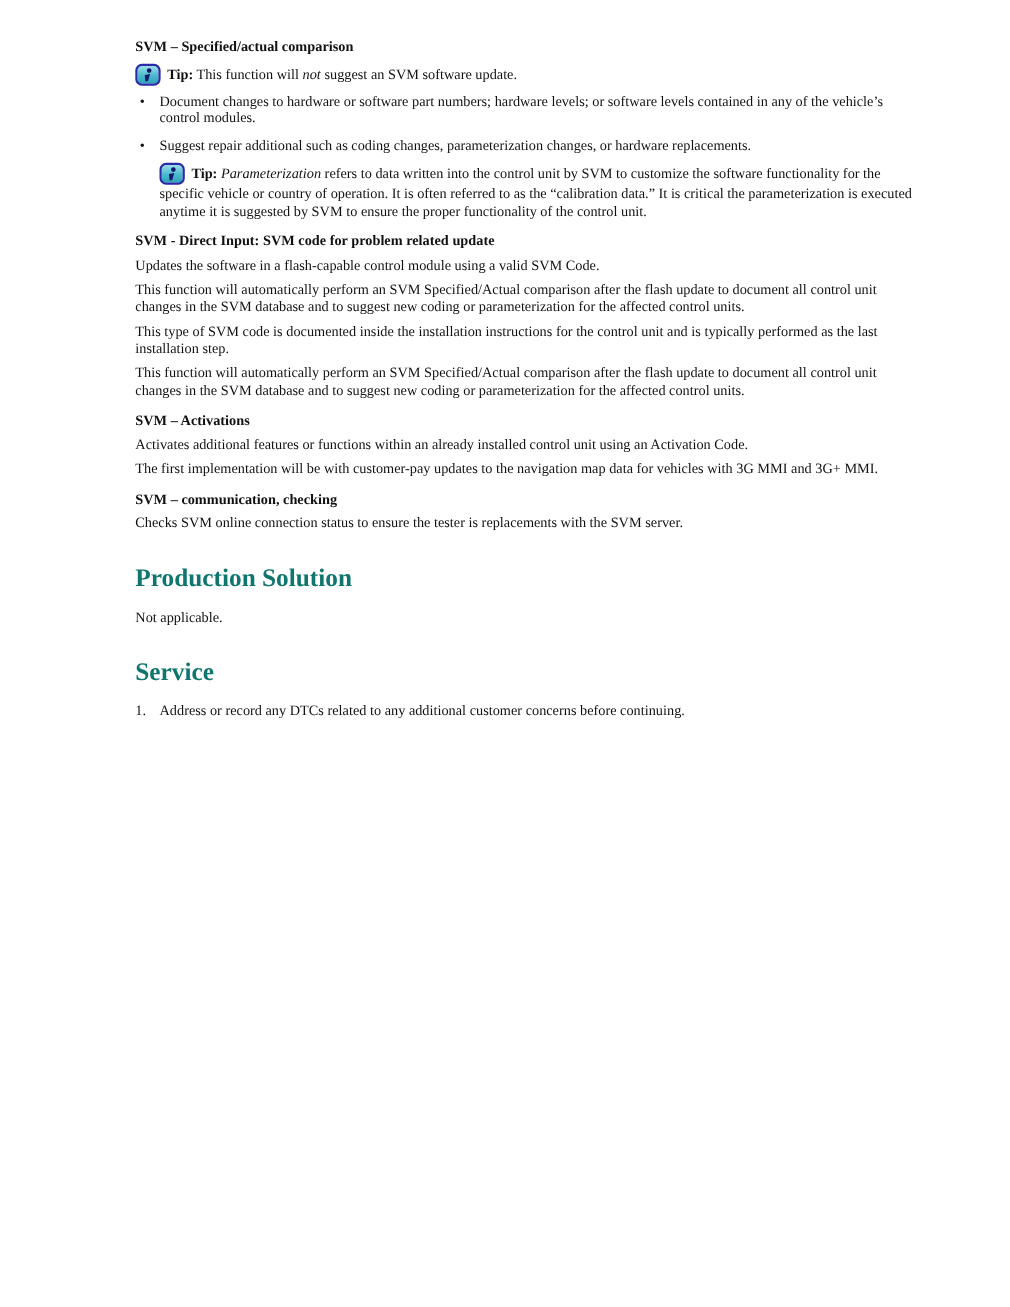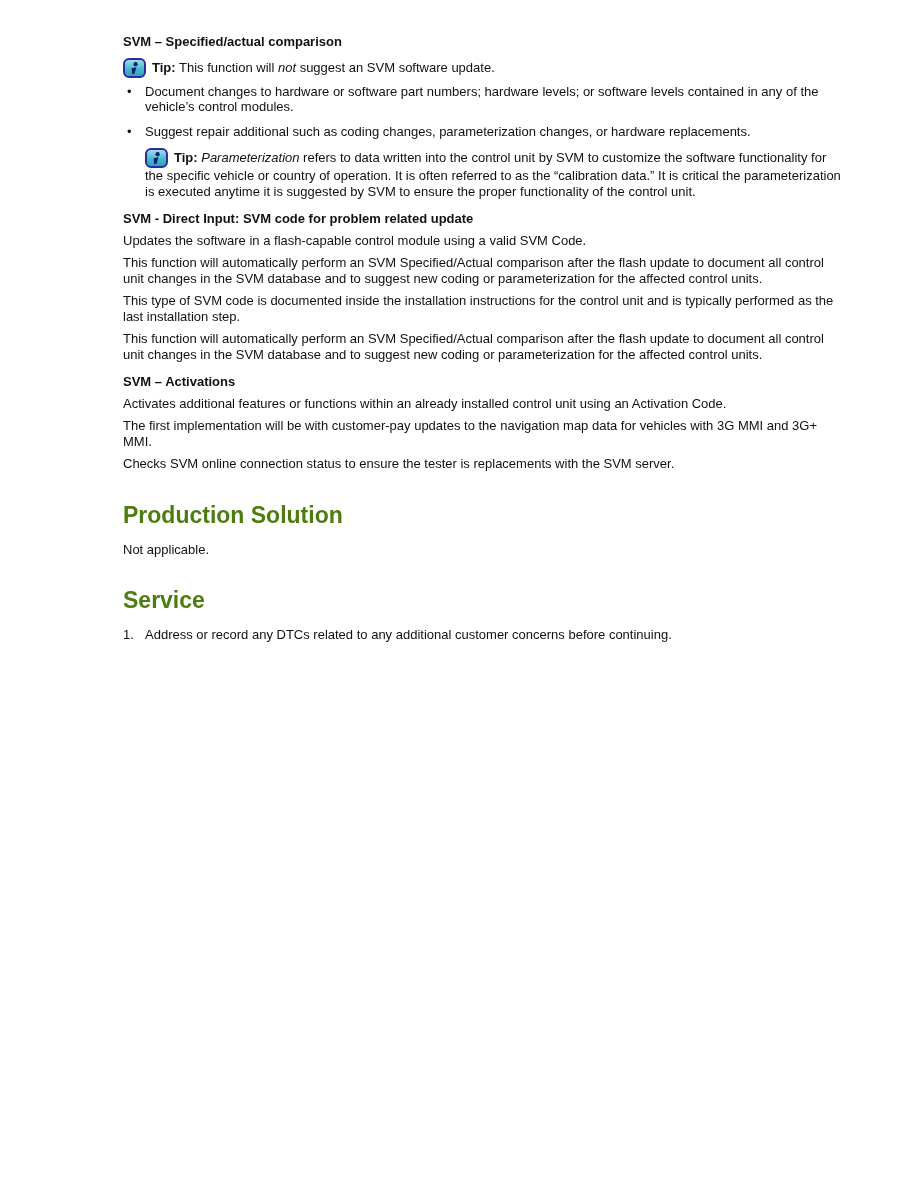--- a/index.html
+++ b/index.html
@@ -6,21 +6,21 @@
     margin: 0;
     padding: 0;
     background: #ffffff;
   }
   .page {
     width: 918px;
     height: 1136px;
     box-sizing: border-box;
     background: #ffffff;
     padding: 34px 76px 0 123px;
-    font-family: Liberation Sans, sans-serif;
+    font-family: Liberation Serif, serif;
     font-size: 13px;
     line-height: 15.5px;
     color: #111111;
     overflow: hidden;
   }
   .h-bold {
     font-weight: bold;
     margin: 12px 0 4px 0;
   }
   .h-bold.first { margin-top: 0; }
@@ -60,21 +60,21 @@
     left: 4px;
     top: 0;
   }
   .tip-indent {
     margin: 2px 0 8px 22px;
   }
   .big-heading {
     font-size: 23px;
     line-height: 26px;
     font-weight: bold;
-    color: #4d7c0f;
+    color: #0f766e;
     margin: 30px 0 14px 0;
   }
   .num-item {
     display: flex;
     margin: 6px 0;
   }
   .num-item .num {
     width: 22px;
     flex: 0 0 22px;
   }
@@ -120,20 +120,21 @@
   <p class="body-par">Updates the software in a flash-capable control module using a valid SVM Code.</p>
   <p class="body-par">This function will automatically perform an SVM Specified/Actual comparison after the flash update to document all control unit changes in the SVM database and to suggest new coding or parameterization for the affected control units.</p>
 
   <p class="body-par">This type of SVM code is documented inside the installation instructions for the control unit and is typically performed as the last installation step.</p>
   <p class="body-par">This function will automatically perform an SVM Specified/Actual comparison after the flash update to document all control unit changes in the SVM database and to suggest new coding or parameterization for the affected control units.</p>
 
   <div class="h-bold">SVM – Activations</div>
   <p class="body-par">Activates additional features or functions within an already installed control unit using an Activation Code.</p>
   <p class="body-par">The first implementation will be with customer-pay updates to the navigation map data for vehicles with 3G MMI and 3G+ MMI.</p>
 
+  <div class="h-bold">SVM – communication, checking</div>
   <p class="body-par">Checks SVM online connection status to ensure the tester is replacements with the SVM server.</p>
 
   <div class="big-heading">Production Solution</div>
   <p class="body-par">Not applicable.</p>
 
   <div class="big-heading">Service</div>
   <div class="num-item">
     <span class="num">1.</span>
     <span>Address or record any DTCs related to any additional customer concerns before continuing.</span>
   </div>

